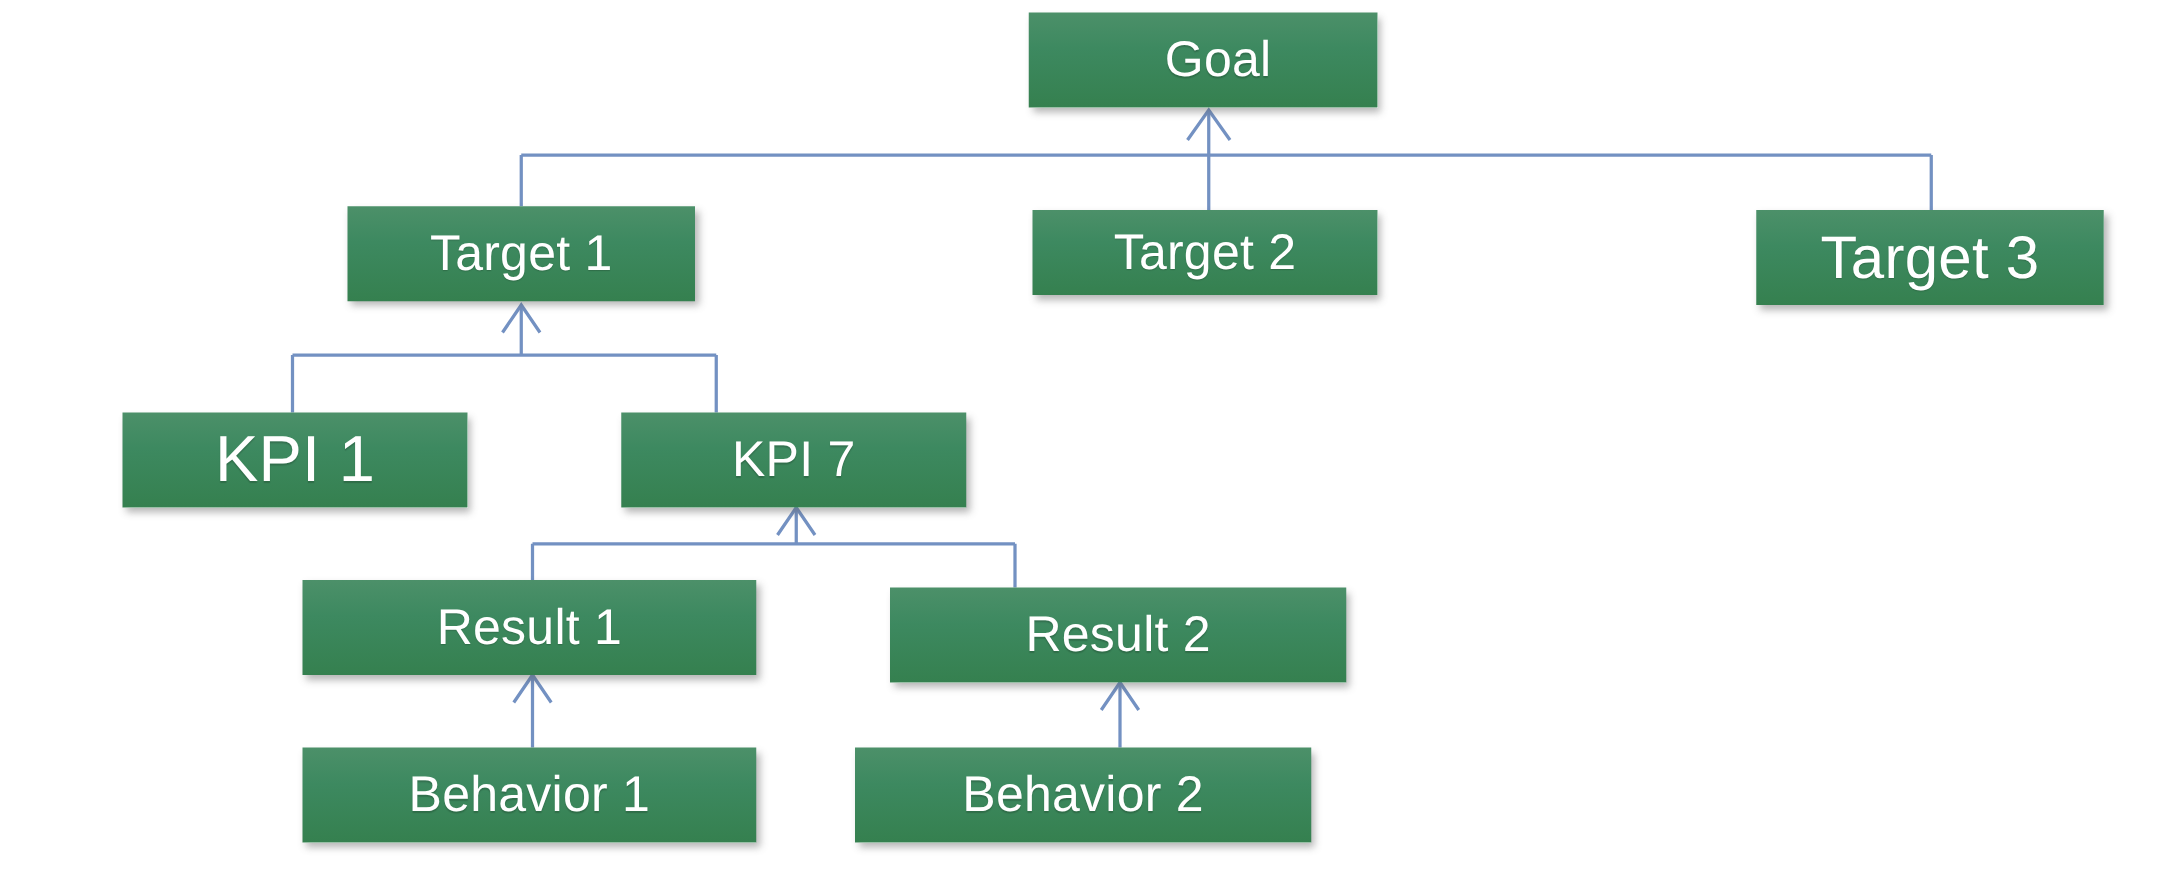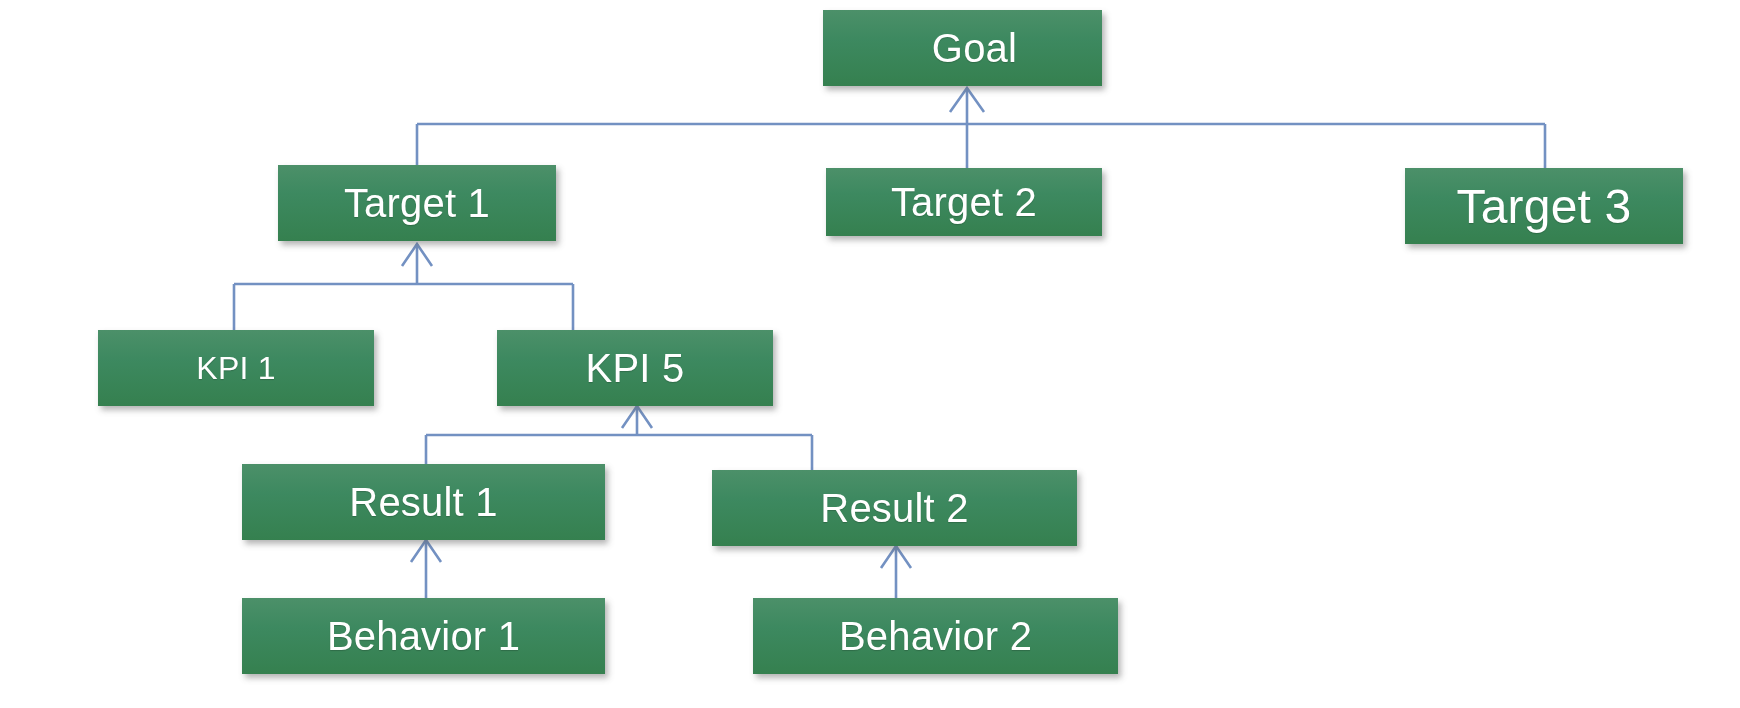--- a/index.html
+++ b/index.html
@@ -89,20 +89,20 @@
         <path d="M 881 568 L 896 546 L 911 568"></path>
       </g>
 
     </g>
   </svg>
 
   <div class="node" style="left: 823px; top: 10px; width: 279px; height: 76px; font-size: 40px; padding-left: 24px;">Goal</div>
   <div class="node" style="left: 278px; top: 165px; width: 278px; height: 76px; font-size: 40px;">Target 1</div>
   <div class="node" style="left: 826px; top: 168px; width: 276px; height: 68px; font-size: 40px;">Target 2</div>
   <div class="node" style="left: 1405px; top: 168px; width: 278px; height: 76px; font-size: 48px;">Target 3</div>
-  <div class="node" style="left: 98px; top: 330px; width: 276px; height: 76px; font-size: 32px;">KPI 1</div>
-  <div class="node" style="left: 497px; top: 330px; width: 276px; height: 76px; font-size: 40px;">KPI 5</div>
+  <div class="node" style="left: 98px; top: 330px; width: 276px; height: 76px; font-size: 52px;">KPI 1</div>
+  <div class="node" style="left: 497px; top: 330px; width: 276px; height: 76px; font-size: 40px;">KPI 7</div>
   <div class="node" style="left: 242px; top: 464px; width: 363px; height: 76px; font-size: 40px;">Result 1</div>
   <div class="node" style="left: 712px; top: 470px; width: 365px; height: 76px; font-size: 40px;">Result 2</div>
   <div class="node" style="left: 242px; top: 598px; width: 363px; height: 76px; font-size: 40px;">Behavior 1</div>
-  <div class="node" style="left: 753px; top: 598px; width: 365px; height: 76px; font-size: 40px;">Behavior 2</div>
+  <div class="node" style="left: 684px; top: 598px; width: 365px; height: 76px; font-size: 40px;">Behavior 2</div>
 
 </div>
 
 </body></html>

